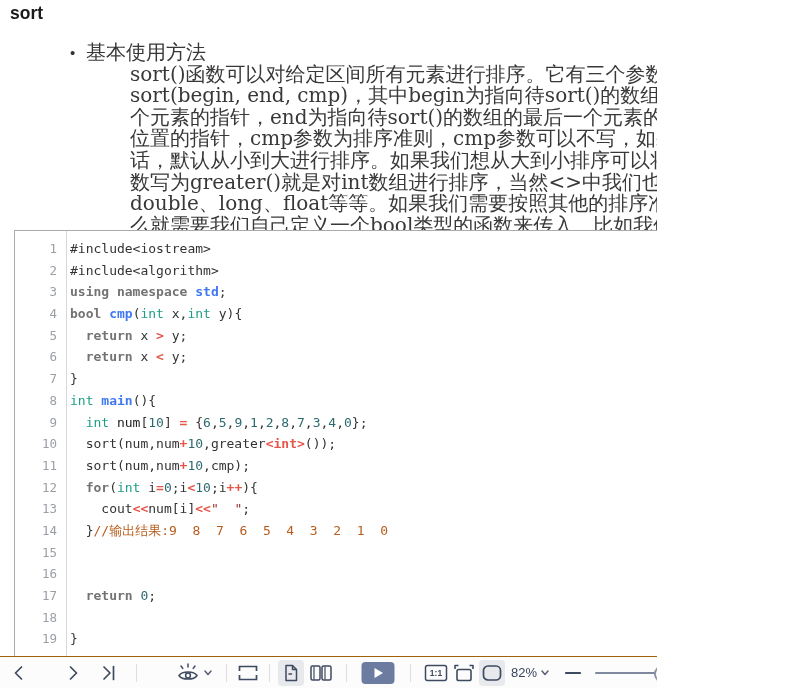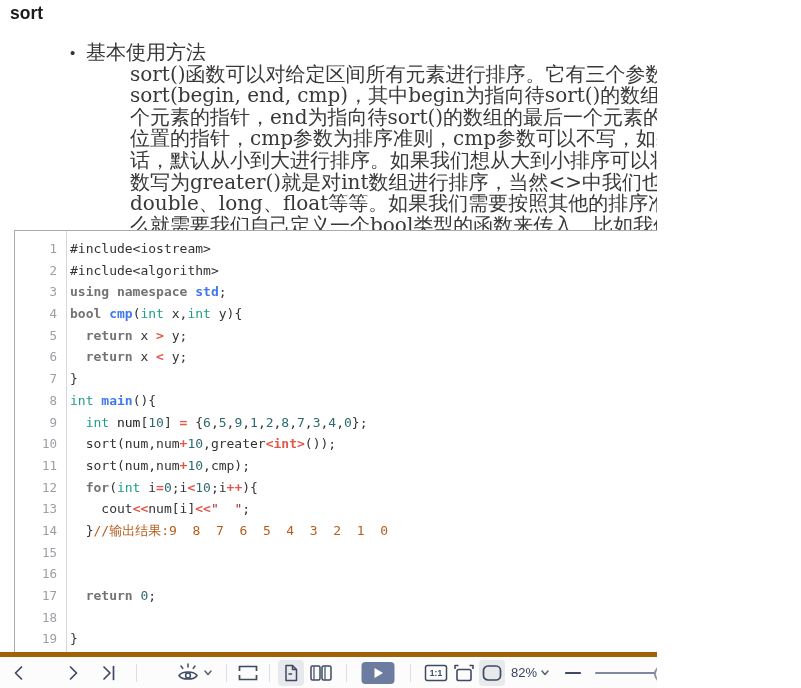--- a/index.html
+++ b/index.html
@@ -38,21 +38,21 @@
   .v-scroll-track{position:absolute;left:755px;top:0;width:23px;height:657px;background:#eceef1;}
   .v-scroll-thumb{position:absolute;left:3px;top:424px;width:16px;height:48px;border-radius:8px;background:#ced3da;}
   .v-scroll-down{position:absolute;left:0;bottom:3px;width:23px;height:14px;display:flex;justify-content:center;align-items:center;}
   .tri-down{width:0;height:0;border-left:4.5px solid transparent;border-right:4.5px solid transparent;border-top:5.5px solid #6e7580;}
   .right-strip{position:absolute;left:778px;top:0;width:11px;height:657px;background:#f3f4f6;}
   .right-divider{position:absolute;left:789px;top:0;width:1px;height:657px;background:#e4e5e9;}
   .corner-glyph{position:absolute;left:791px;top:2px;}
 
   
   .toolbar{position:absolute;left:0;bottom:0;width:801px;height:31px;background:#fcfcfd;
-           border-top:5px solid #a16207;display:flex;align-items:center;}
+           border-top:1px solid #a16207;display:flex;align-items:center;}
   .tb-btn{height:26px;min-width:26px;display:flex;align-items:center;justify-content:center;
           border-radius:4px;flex:none;cursor:default;}
   .tb-btn.active{background:#e7e9ec;}
   .tb-sep{width:1px;height:18px;background:#dcdee2;flex:none;}
   .zoom-label{font-size:13px;color:#39455c;margin-left:6px;flex:none;display:flex;align-items:center;}
   .zoom-label svg{margin-left:4px;}
   .slider{position:relative;width:172px;height:20px;flex:none;}
   .slider .track-l{position:absolute;left:0;top:9px;height:2px;width:39%;background:#7e89a0;border-radius:1px;}
   .slider .track-r{position:absolute;left:39%;right:0;top:9px;height:2px;background:#c9cdd5;border-radius:1px;}
   .slider .tick{position:absolute;left:52%;top:7px;width:2px;height:6px;background:#b4b9c3;}

